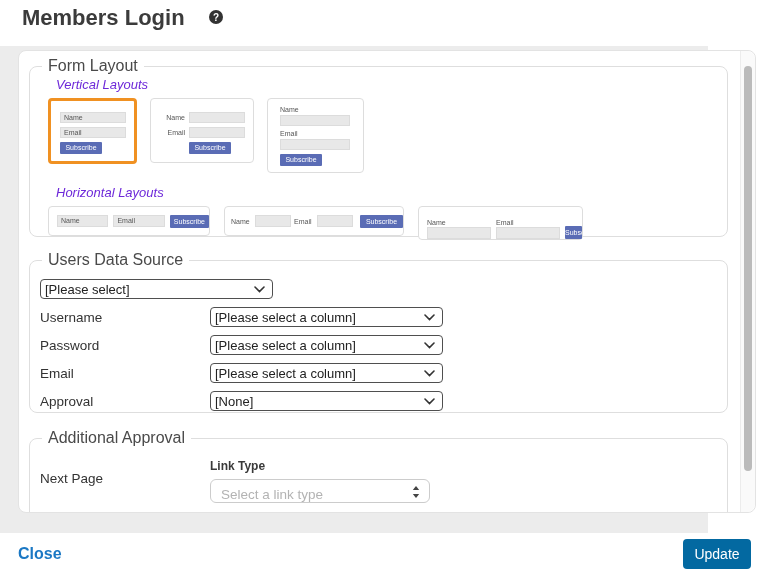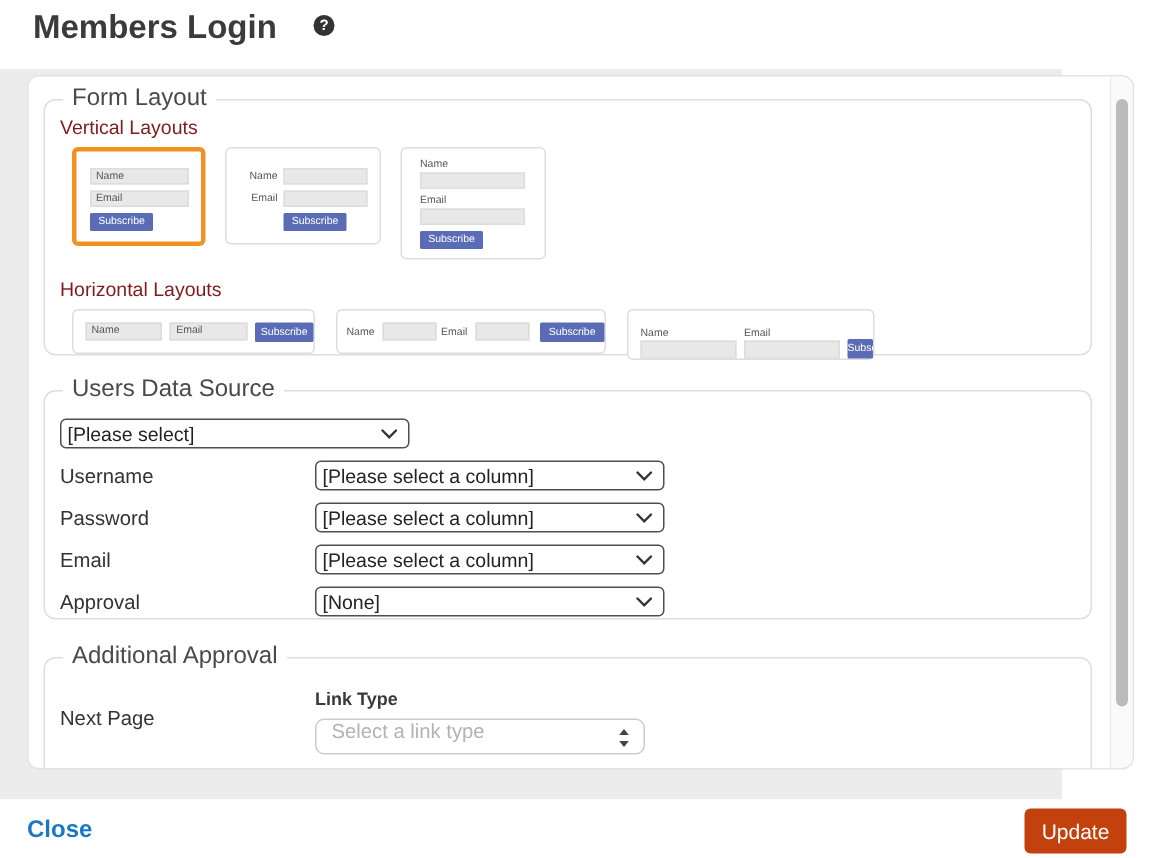--- a/index.html
+++ b/index.html
@@ -28,21 +28,21 @@
   .scroll-thumb { position:absolute; top:15px; left:3px; width:8px; height:405px;
                   background:#bbbbbb; border-radius:4px; }
 
   
   fieldset { border:1px solid #dedede; border-radius:8px; padding:0 12px 6px 10px; margin:0; }
   legend { font-size:16px; color:#4a4a4a; padding:0 6px; margin-left:2px; }
   .fs-form { height:180px; }
   .fs-data { margin-top:14px; height:162px; padding-top:10px; }
   .fs-add  { margin-top:16px; height:120px; }
 
-  .group-label { font-size:13px; color:#7f1d1d; margin:2px 0 6px 0; }
+  .group-label { font-size:13px; color:#6d28d9; margin:2px 0 6px 16px;font-style:italic; }
 
   
   .thumb { background:#fff; border:1px solid #ddd; border-radius:4px; cursor:pointer; }
   .bar { background:#e8e8e8; border:1px solid #dcdcdc; height:11px; font-size:7px; color:#555;
          line-height:9px; padding-left:3px; overflow:hidden; }
   .sub-btn { background:#5a6cb5; color:#fff; font-size:7px; height:12px; line-height:12px;
              text-align:center; border-radius:1px; overflow:hidden; }
   .lbl { font-size:7px; color:#555; }
 
   .vrow { display:flex; align-items:flex-start; gap:13px; margin-left:8px; }
@@ -80,29 +80,29 @@
   .sel { position:relative; width:233px; height:20px; border:1px solid #4f4f4f; border-radius:4px;
          background:#fff; display:flex; align-items:center; padding:0 22px 0 4px; cursor:pointer; }
   .sel .val { font-size:13px; color:#222; white-space:nowrap; overflow:hidden; }
   .sel svg { position:absolute; right:7px; top:6px; }
 
   
   .ao-row { display:flex; margin-top:8px; }
   .ao-label { width:170px; font-size:13.5px; color:#333; padding-top:16px; }
   .lt-label { font-size:12px; font-weight:700; color:#3a3a3a; margin-bottom:6px; margin-top:4px; }
   .lt-select { position:relative; width:220px; height:24px; border:1px solid #ccc; border-radius:6px;
-               background:#fff; display:flex; align-items:flex-start; padding:0 26px 0 10px; cursor:pointer; }
+               background:#fff; display:flex; align-items:flex-end; padding:0 26px 0 10px; cursor:pointer; }
   .lt-placeholder { color:#b3b3b3; font-size:13.5px; white-space:nowrap; overflow:hidden; }
   .lt-select svg { position:absolute; right:8px; top:5px; }
 
   
   .footer { position:absolute; left:0; top:533px; width:775px; height:39px; background:#fff; }
   .close-link { position:absolute; left:18px; top:12px; font-size:16px; font-weight:700;
                 color:#1b78c4; cursor:pointer; text-decoration:none; }
-  .update-btn { position:absolute; right:24px; top:6px; width:68px; height:30px; background:#c2410c;
+  .update-btn { position:absolute; right:24px; top:6px; width:68px; height:30px; background:#0369a1;
                 border:none; border-radius:4px; color:#fff; font-size:14px;
                 font-family:"Liberation Sans", sans-serif; cursor:pointer; }
 </style>
 </head>
 <body>
 
 <div class="header">
   <div class="title">Members Login</div>
   <div class="help">?</div>
 </div>

